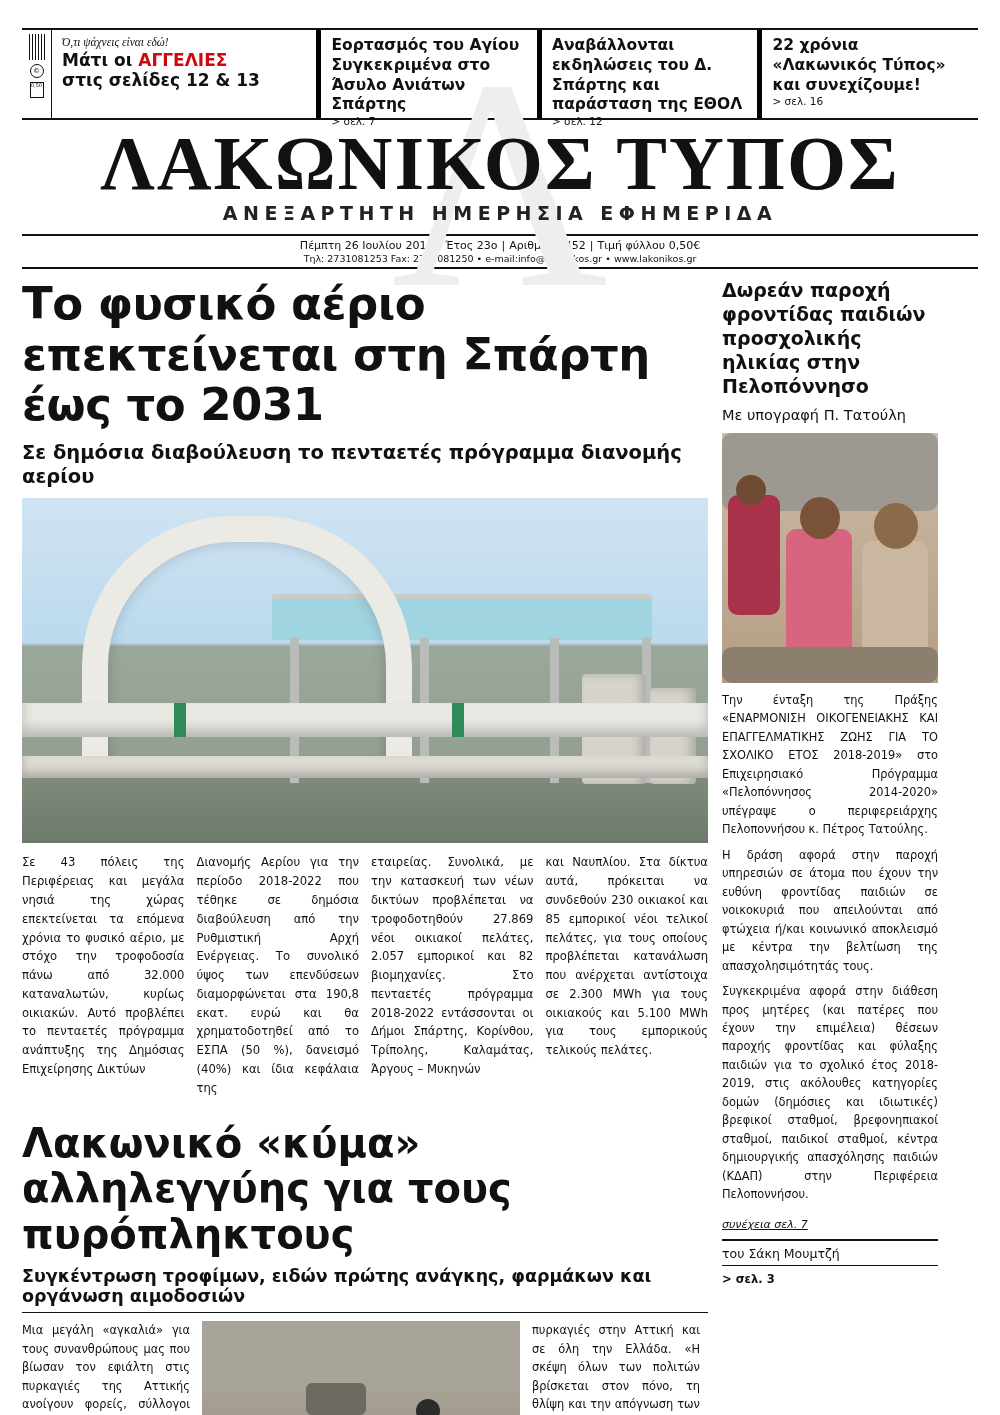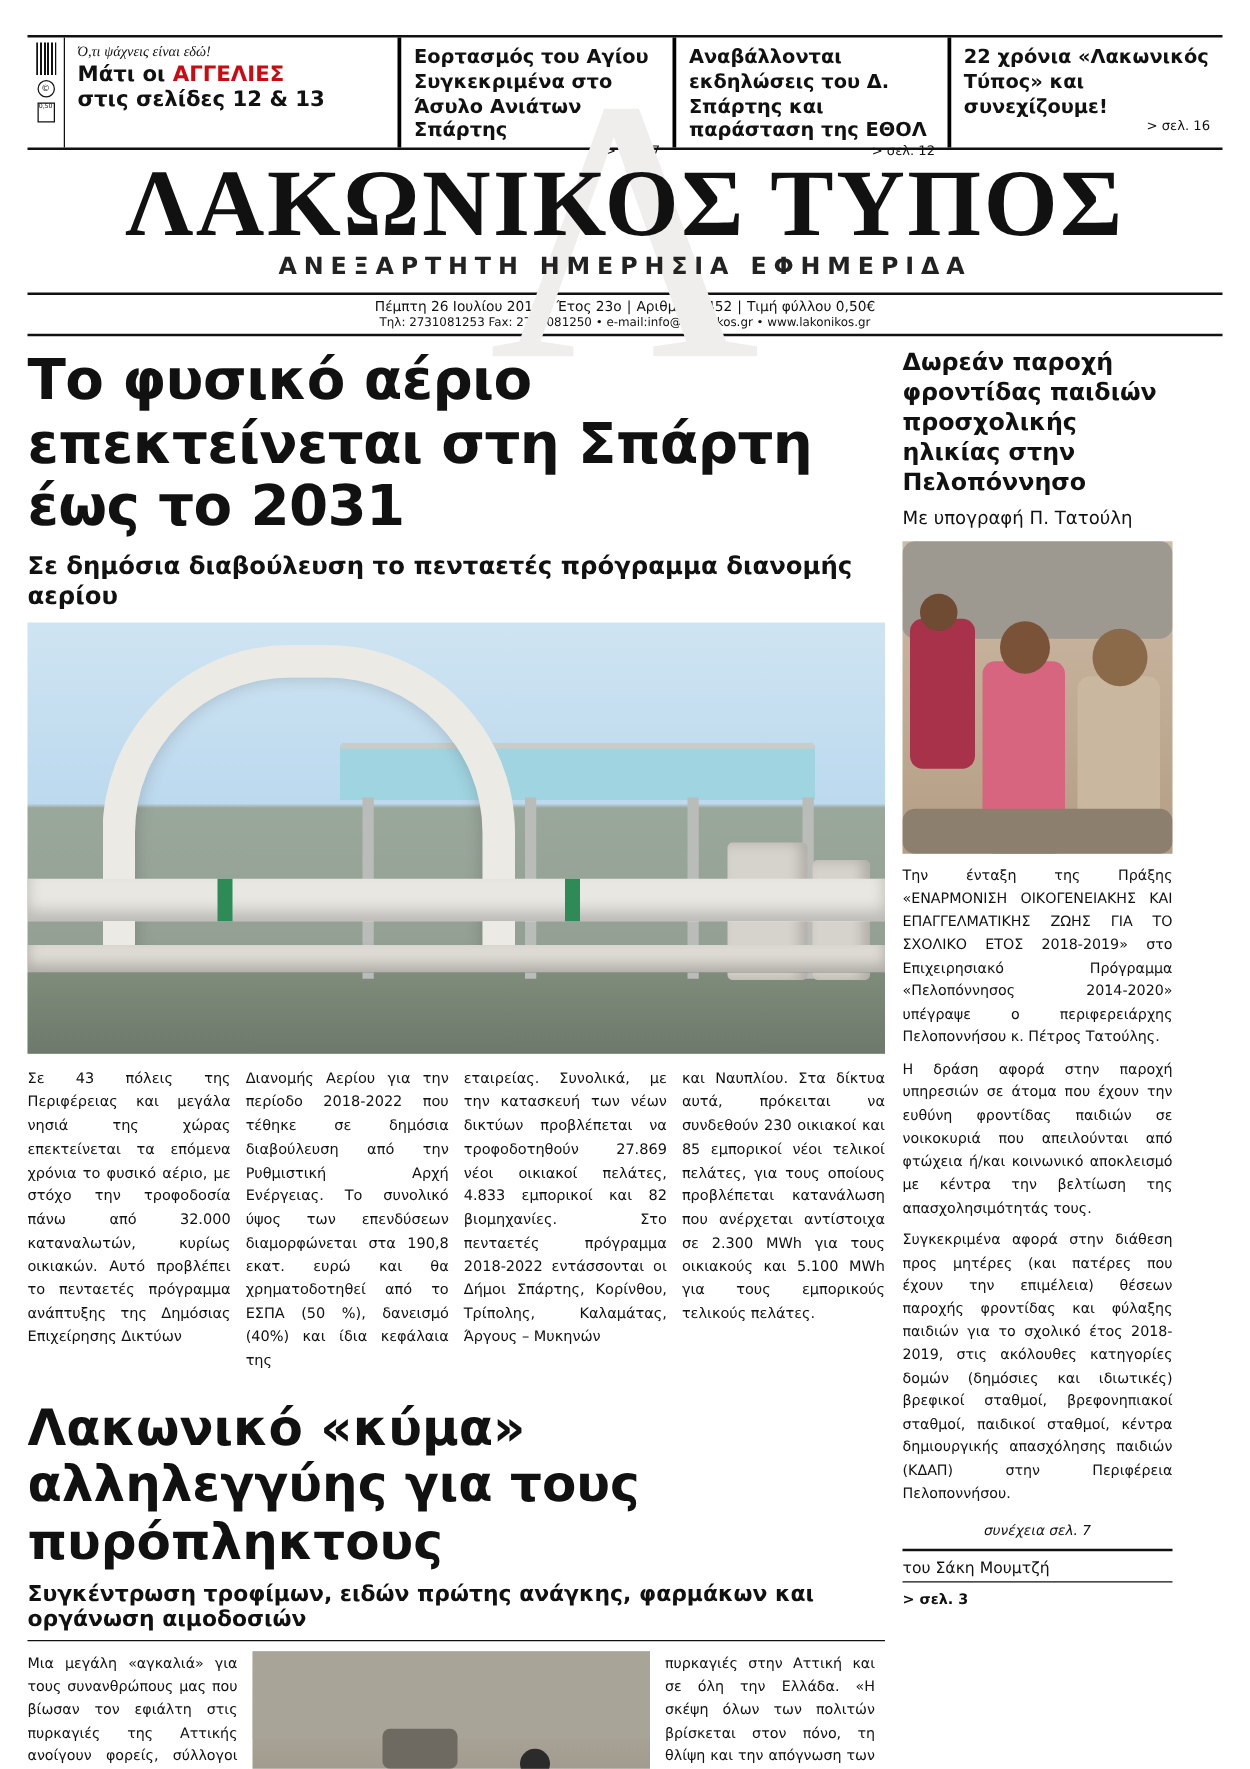--- a/index.html
+++ b/index.html
@@ -14,28 +14,28 @@
   }
   .page { position:absolute; left:0; top:0; width:1000px; height:1415px; padding:16px 22px; }
 
   
   .teaser-strip { display:flex; border-top:2px solid #111; border-bottom:2px solid #111; height:92px; margin-top:12px; }
   .barcode { width:30px; border-right:1px solid #111; display:flex; flex-direction:column; align-items:center; justify-content:flex-start; padding-top:4px; gap:4px; }
   .barcode .bc-lines { width:16px; height:26px;
     background:repeating-linear-gradient(90deg,#111 0 1.5px,#fff 1.5px 3px); }
   .barcode .bc-circle { width:14px; height:14px; border:1px solid #111; border-radius:50%; font-size:7px; display:flex; align-items:center; justify-content:center; }
   .barcode .bc-box { width:14px; height:16px; border:1px solid #111; font-size:5px; line-height:1.1; text-align:center; }
-  .teaser { flex:1; border-right:3px solid #000000; padding:6px 10px 4px 10px; }
+  .teaser { flex:1; border-right:5px solid #000000; padding:6px 10px 4px 10px; }
   .teaser:last-child { border-right:none; }
   .teaser.first { flex:1.25; }
   .t-small { font-size:11.5px; font-family:"Liberation Serif", serif; font-style:italic; margin-bottom:2px; }
   .t-big { font-size:17px; font-weight:bold; line-height:1.18; font-family:"DejaVu Sans", sans-serif; }
   .t-big .red { color:#cc0a10; }
   .t-line { font-size:15.5px; font-weight:bold; line-height:1.28; font-family:"DejaVu Sans", sans-serif; }
-  .t-ref { font-size:10.5px; font-weight:normal;text-align:right; }
+  .t-ref { font-size:10.5px; font-weight:normal; }
 
   
   .masthead { position:relative; text-align:center; padding-top:6px; }
   .watermark { position:absolute; left:50%; top:-86px; transform:translateX(-50%);
       font-size:300px; font-family:"Liberation Serif", serif; color:#f0eeec; z-index:0; line-height:1; }
   .mh-title { position:relative; z-index:1; font-size:76px; font-weight:bold; letter-spacing:2px;
       font-family:"Liberation Serif", serif; line-height:0.98; }
   .mh-sub { position:relative; z-index:1; font-size:19px; letter-spacing:5.5px; font-weight:bold;
       margin-top:2px; color:#222; }
   .mh-rule { border-top:2px solid #111; margin-top:10px; }
@@ -88,21 +88,21 @@
   .fire-cap { position:absolute; right:6px; bottom:6px; font-size:8.5px; color:#eee; }
 
   
   .r-head { font-size:19px; font-weight:bold; line-height:1.26; }
   .r-byline { font-size:14.5px; margin-top:7px; line-height:1.3; }
   .r-photo { width:100%; height:250px; margin-top:8px; position:relative; overflow:hidden;
       background:linear-gradient(#cdbba6,#b49d84); }
   .kid { position:absolute; border-radius:10px; }
   .r-body { font-size:11.4px; line-height:1.62; text-align:justify; margin-top:8px; }
   .r-body p { margin:0 0 7px 0; }
-  .r-cont { font-size:11px; font-style:italic; text-align:center; margin-top:14px; }
+  .r-cont { font-size:11px; font-style:italic; text-align:left; margin-top:14px;text-decoration:underline; }
   .r-rule { border-top:2px solid #111; margin-top:8px; }
   .r-box-head { font-size:18px; font-weight:bold; line-height:1.26; margin-top:7px; }
   .r-box-by { font-size:12.5px; margin-top:5px; }
   .r-box-ref { font-size:11.5px; font-weight:bold; text-align:left; margin-top:6px; }
   .r-box-rule { border-top:1.5px solid #111; margin-top:4px; }
 </style>
 </head>
 <body>
 
 <div class="page">
@@ -177,21 +177,21 @@
 
       <div class="body-cols">
         <div class="bcol">
           <p>Σε 43 πόλεις της Περιφέρειας και μεγάλα νησιά της χώρας επεκτείνεται τα επόμενα χρόνια το φυσικό αέριο, με στόχο την τροφοδοσία πάνω από 32.000 καταναλωτών, κυρίως οικιακών. Αυτό προβλέπει το πενταετές πρόγραμμα ανάπτυξης της Δημόσιας Επιχείρησης Δικτύων</p>
         </div>
         <div class="bcol">
           <p>Διανομής Αερίου για την περίοδο 2018-2022 που τέθηκε σε δημόσια διαβούλευση από την Ρυθμιστική Αρχή Ενέργειας.
 Το συνολικό ύψος των επενδύσεων διαμορφώνεται στα 190,8 εκατ. ευρώ και θα χρηματοδοτηθεί από το ΕΣΠΑ (50 %), δανεισμό (40%) και ίδια κεφάλαια της</p>
         </div>
         <div class="bcol">
-          <p>εταιρείας. Συνολικά, με την κατασκευή των νέων δικτύων προβλέπεται να τροφοδοτηθούν 27.869 νέοι οικιακοί πελάτες, 4.833 εμπορικοί και 82 βιομηχανίες. Στο πενταετές πρόγραμμα 2018-2022 εντάσσονται οι Δήμοι Σπάρτης, Κορίνθου, Τρίπολης, Καλαμάτας, Άργους – Μυκηνών</p>
+          <p>εταιρείας. Συνολικά, με την κατασκευή των νέων δικτύων προβλέπεται να τροφοδοτηθούν 27.869 νέοι οικιακοί πελάτες, 2.057 εμπορικοί και 82 βιομηχανίες. Στο πενταετές πρόγραμμα 2018-2022 εντάσσονται οι Δήμοι Σπάρτης, Κορίνθου, Τρίπολης, Καλαμάτας, Άργους – Μυκηνών</p>
         </div>
         <div class="bcol">
           <p>και Ναυπλίου. Στα δίκτυα αυτά, πρόκειται να συνδεθούν 230 οικιακοί και 85 εμπορικοί νέοι τελικοί πελάτες, για τους οποίους προβλέπεται κατανάλωση που ανέρχεται αντίστοιχα σε 2.300 MWh για τους οικιακούς και 5.100 MWh για τους εμπορικούς τελικούς πελάτες.</p>
         </div>
       </div>
 
       <div class="sec2-head">Λακωνικό «κύμα» αλληλεγγύης για  τους πυρόπληκτους</div>
       <div class="sec2-sub">Συγκέντρωση τροφίμων, ειδών πρώτης ανάγκης, φαρμάκων και οργάνωση αιμοδοσιών</div>
       <div class="sec2-rule"></div>
 

